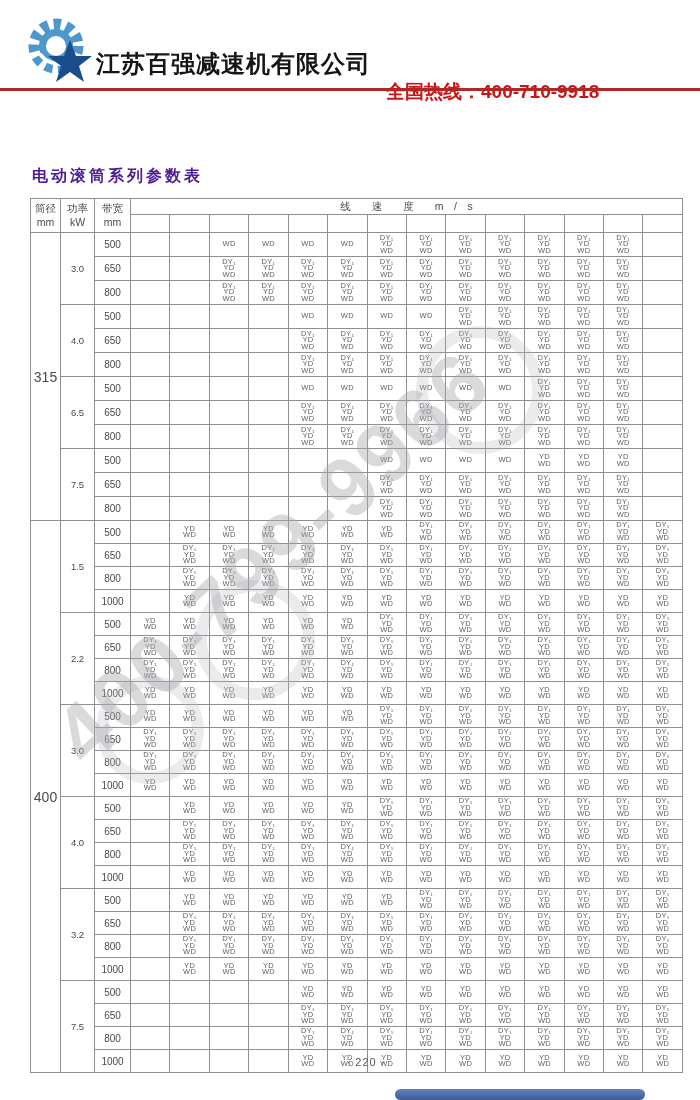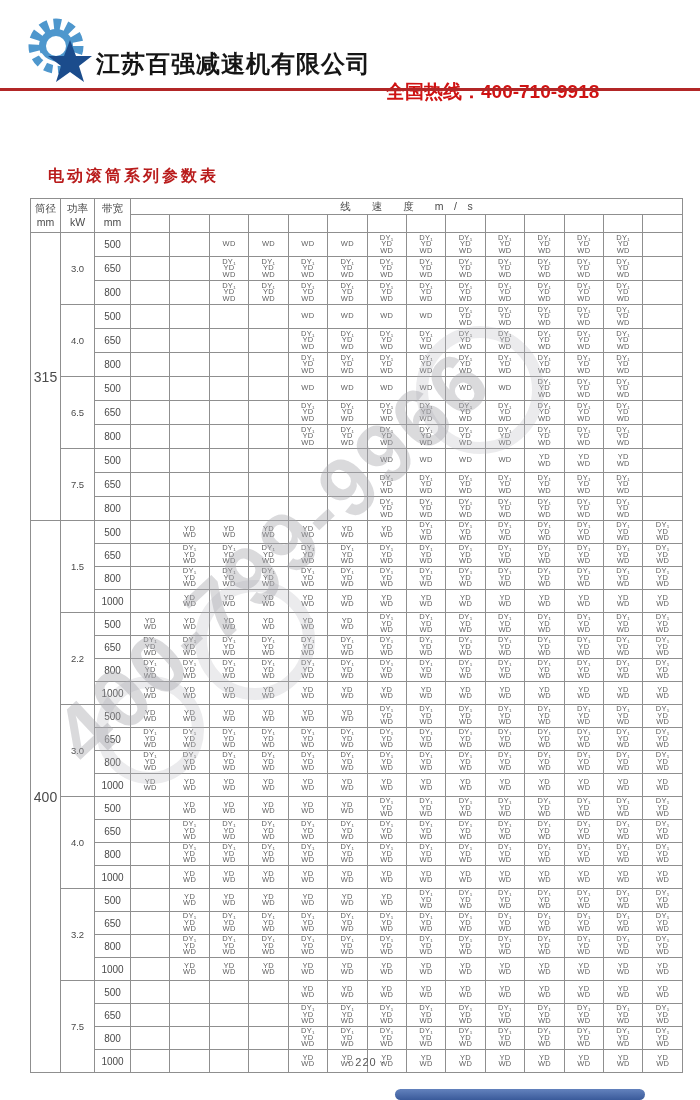--- a/index.html
+++ b/index.html
@@ -8,21 +8,21 @@
 
   
   .logo{position:absolute;left:26px;top:16px;width:68px;height:68px;}
   .company{position:absolute;left:96px;top:48px;font-size:24px;font-weight:bold;color:#151515;
            letter-spacing:1px;white-space:nowrap;}
   .hotline{position:absolute;left:386px;top:50px;font-size:19px;font-weight:bold;color:#cf1212;
            white-space:nowrap;margin-top:29px;}
   .red-rule{position:absolute;left:0;top:88px;width:700px;height:3px;background:#b22626;}
 
   
-  .doc-title{position:absolute;left:48px;top:166px;font-size:16px;font-weight:bold;color:#b91c1c;
+  .doc-title{position:absolute;left:32px;top:166px;font-size:16px;font-weight:bold;color:#4c1d95;
              letter-spacing:3px;}
 
   
   table.params{position:absolute;left:30px;top:198px;width:653px;border-collapse:collapse;
                table-layout:fixed;background:transparent;color:#5f5f5f;}
   table.params th,table.params td{border:1px solid #8f8f8f;padding:0;text-align:center;
                vertical-align:middle;overflow:hidden;}
   table.params{border:1px solid #5c5c5c;}
   tr.speed-title-row th{height:15px;font-weight:normal;font-size:10.5px;color:#4a4a4a;}
   tr.speed-values-row th{height:17px;font-weight:normal;font-size:15px;color:#4a4a4a;padding-left:48px;}

